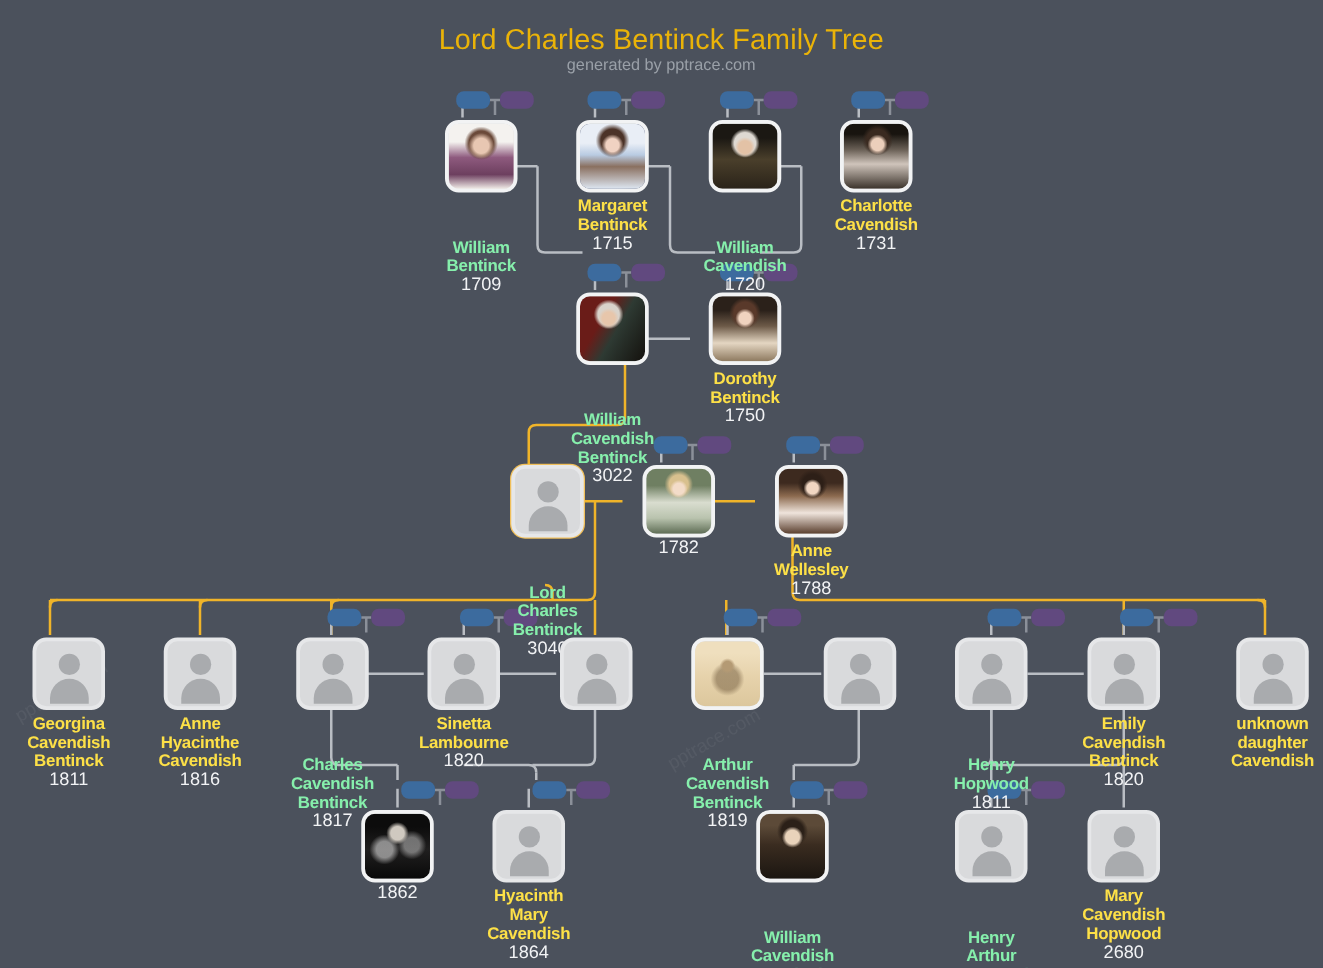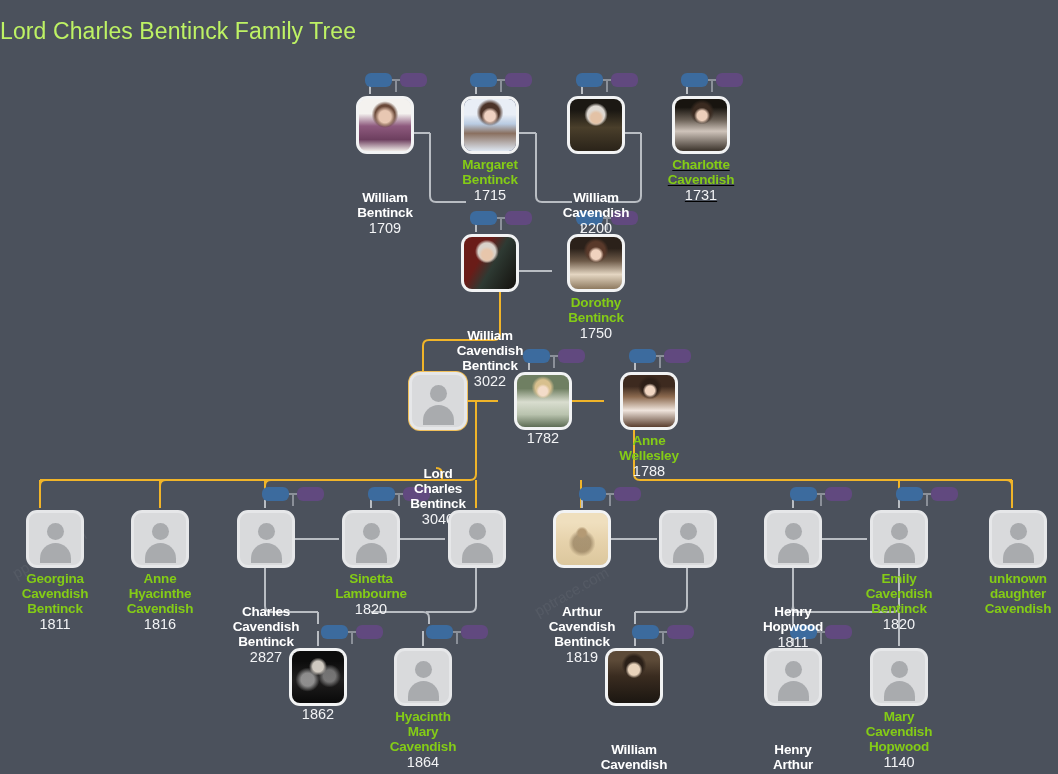--- a/index.html
+++ b/index.html
@@ -14,21 +14,22 @@
     height: 774px;
     background: #4b515c;
     overflow: hidden;
   }
 
   
   #title {
     position: absolute;
     left: 0; top: 18px;
     width: 1058px;
-    color: #bef264;
+    text-align: center;
+    color: #eab308;
     font-size: 23px;
     font-weight: 400;
     letter-spacing: .1px;
   }
   #subtitle {
     position: absolute;
     left: 0; top: 44px;
     width: 1058px;
     text-align: center;
     color: #9aa0a8;
@@ -105,22 +106,22 @@
   
   .ptr { position: absolute; inset: 0; }
 
   .pname {
     margin-top: 3px;
     font-size: 13.5px;
     font-weight: bold;
     line-height: 15px;
     letter-spacing: -.2px;
   }
-  .pname.m { color: #ffffff; margin-top: 36px; }
-  .pname.f { color: #84cc16; }
+  .pname.m { color: #86efac; margin-top: 36px; }
+  .pname.f { color: #fde047; }
   .pyear {
     color: #f2f3f5;
     font-size: 14.5px;
     font-weight: 400;
     line-height: 16px;
   }
 
   
   .wm {
     position: absolute;
@@ -130,20 +131,21 @@
     pointer-events: none;
     user-select: none;
   }
 </style>
 </head>
 <body>
 
 <div id="stage">
 
   <div id="title">Lord Charles Bentinck Family Tree</div>
+  <div id="subtitle">generated by pptrace.com</div>
 
   <svg id="wires" viewBox="0 0 1058 774" width="1058" height="774">
     <g fill="none" stroke="#b9bdc3" stroke-width="2">
 
       <path d="M 400 133 L 430 133"></path>
       <path d="M 430 133 L 430 196 Q 430 202 436 202 L 466 202"></path>
       <path d="M 506 133 L 536 133"></path>
       <path d="M 536 133 L 536 196 Q 536 202 542 202 L 572 202"></path>
 
       <path d="M 611 133 L 641 133"></path>
@@ -346,23 +348,23 @@
           <div class="ptr" style="background: radial-gradient(circle at 50% 33%, rgb(240, 210, 194) 0px, rgb(240, 210, 194) 12%, rgba(240, 210, 194, 0) 20%) 0% 0% / cover, radial-gradient(circle at 50% 26%, rgb(76, 51, 40) 0px, rgb(76, 51, 40) 20%, rgba(76, 51, 40, 0) 29%), linear-gradient(rgb(233, 238, 246) 0px, rgb(233, 238, 246) 30%, rgb(185, 203, 226) 48%, rgb(138, 112, 96) 66%, rgb(221, 230, 241) 100%), radial-gradient(circle, rgba(30, 50, 110, 0.35) 58%, rgba(20, 30, 70, 0.9) 100%);"></div>
         </div>
         <div class="pname f">Margaret<br>Bentinck</div>
         <div class="pyear">1715</div>
       </div>
       <div class="person" style="left: 550px; top: 96px;">
         <div class="avatar">
           <div class="ptr" style="background: radial-gradient(circle at 50% 36%, rgb(227, 194, 166) 0px, rgb(227, 194, 166) 12%, rgba(227, 194, 166, 0) 19%) 0% 0% / cover, radial-gradient(circle at 50% 30%, rgb(222, 217, 210) 0px, rgb(222, 217, 210) 19%, rgba(222, 217, 210, 0) 26%), linear-gradient(rgb(27, 24, 19) 0px, rgb(27, 24, 19) 22%, rgb(74, 63, 43) 55%, rgb(42, 35, 25) 100%);"></div>
         </div>
         <div class="pname m">William<br>Cavendish</div>
-        <div class="pyear">2200</div>
-      </div>
-      <div class="person" style="left: 655px; top: 96px; text-decoration: underline;">
+        <div class="pyear">1720</div>
+      </div>
+      <div class="person" style="left: 655px; top: 96px;">
         <div class="avatar">
           <div class="ptr" style="background: radial-gradient(circle at 52% 32%, rgb(236, 207, 187) 0px, rgb(236, 207, 187) 11%, rgba(236, 207, 187, 0) 18%) 0% 0% / cover, radial-gradient(circle at 52% 25%, rgb(58, 42, 32) 0px, rgb(58, 42, 32) 18%, rgba(58, 42, 32, 0) 26%), linear-gradient(rgb(24, 20, 15) 0px, rgb(24, 20, 15) 16%, rgb(106, 96, 86) 40%, rgb(207, 196, 187) 62%, rgb(59, 51, 43) 100%);"></div>
         </div>
         <div class="pname f">Charlotte<br>Cavendish</div>
         <div class="pyear">1731</div>
       </div>
       <div class="person" style="left: 444px; top: 234px;">
         <div class="avatar">
           <div class="ptr" style="background: radial-gradient(circle at 44% 34%, rgb(231, 198, 171) 0px, rgb(231, 198, 171) 11%, rgba(231, 198, 171, 0) 18%) 0% 0% / cover, radial-gradient(circle at 44% 28%, rgb(217, 211, 203) 0px, rgb(217, 211, 203) 18%, rgba(217, 211, 203, 0) 25%), linear-gradient(120deg, rgb(106, 28, 24) 0px, rgb(106, 28, 24) 34%, rgb(46, 58, 51) 55%, rgb(20, 17, 13) 100%);"></div>
         </div>
@@ -412,21 +414,21 @@
         </div>
         <div class="pname f">Anne<br>Hyacinthe<br>Cavendish</div>
         <div class="pyear">1816</div>
       </div>
       <div class="person" style="left: 220px; top: 510px;">
         <div class="avatar plain">
           <div class="silh-head"></div>
           <div class="silh-body"></div>
         </div>
         <div class="pname m">Charles<br>Cavendish<br>Bentinck</div>
-        <div class="pyear">2827</div>
+        <div class="pyear">1817</div>
       </div>
       <div class="person" style="left: 325px; top: 510px;">
         <div class="avatar plain">
           <div class="silh-head"></div>
           <div class="silh-body"></div>
         </div>
         <div class="pname f">Sinetta<br>Lambourne</div>
         <div class="pyear">1820</div>
       </div>
       <div class="person" style="left: 431px; top: 510px;">
@@ -504,17 +506,17 @@
         </div>
         <div class="pname m">Henry<br>Arthur<br>Hopwood</div>
         <div class="pyear">1848</div>
       </div>
       <div class="person" style="left: 853px; top: 648px;">
         <div class="avatar plain">
           <div class="silh-head"></div>
           <div class="silh-body"></div>
         </div>
         <div class="pname f">Mary<br>Cavendish<br>Hopwood</div>
-        <div class="pyear">1140</div>
+        <div class="pyear">2680</div>
       </div>
     </div>
 
 </div>
 
 </body></html>

